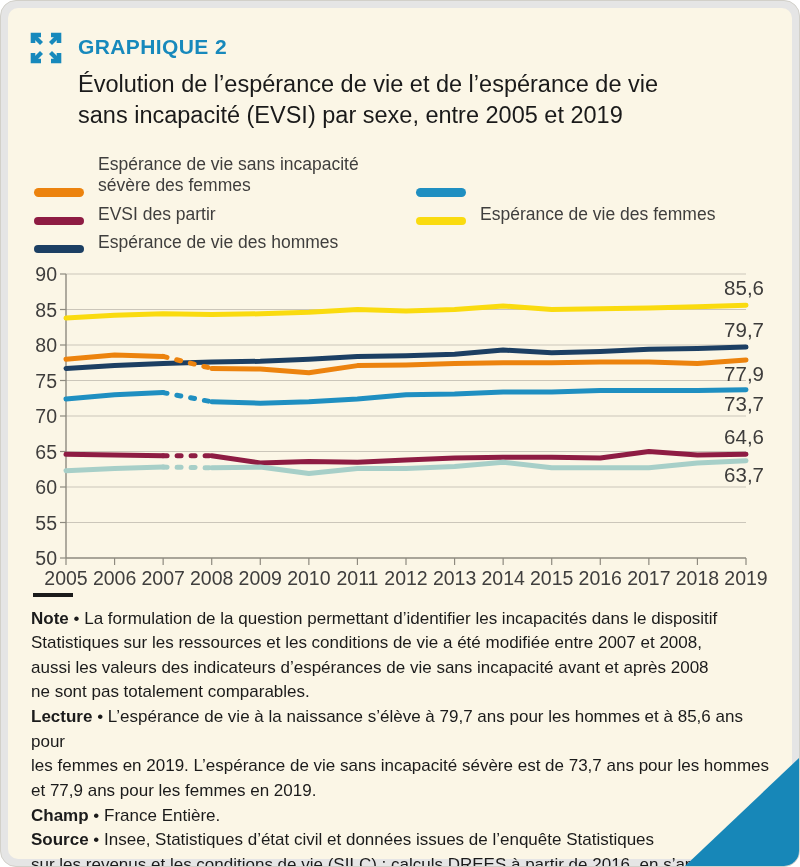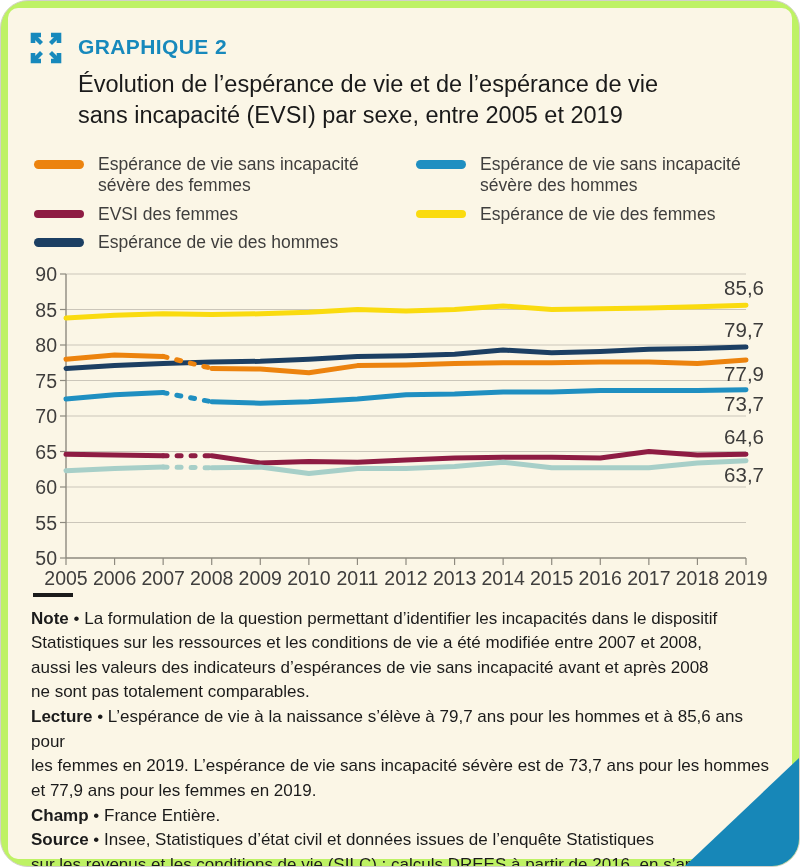--- a/index.html
+++ b/index.html
@@ -1,25 +1,25 @@
 <!DOCTYPE html>
 <html lang="fr"><head>
 <meta charset="utf-8">
 <style>
   html,body{margin:0;padding:0;background:#ffffff;font-family:"Liberation Sans",sans-serif;}
   .card{
     position:relative;width:800px;height:867px;box-sizing:border-box;
-    background:#bef264;border:1px solid #d2d0c9;border-radius:28px;overflow:hidden;
+    background:#e5e5e5;border:1px solid #d2d0c9;border-radius:16px;overflow:hidden;
   }
   .cream{position:absolute;top:7px;left:7px;right:7px;bottom:7px;background:#FBF6E6;border-radius:10px;}
   .expand-icon{position:absolute;left:28px;top:30px;width:34px;height:34px;}
   .kicker{position:absolute;left:77px;top:34px;font-size:21px;font-weight:600;color:#1789BC;letter-spacing:.4px;}
   .title{position:absolute;left:77px;top:68px;width:700px;font-size:23.5px;line-height:1.3;font-weight:400;color:#1A1A1A;white-space:pre-line;}
   .legend{position:absolute;left:33px;top:153px;width:745px;display:grid;grid-template-columns:382px 1fr;column-gap:0;row-gap:7px;}
-  .legend-item{display:flex;align-items:flex-start;}
+  .legend-item{display:flex;align-items:flex-end;}
   .legend-swatch{flex:0 0 50px;height:8.5px;border-radius:4.5px;margin-top:6px;margin-right:14px;}
   .legend-label{font-size:17.5px;line-height:1.22;color:#3F3E3D;}
   .chart-wrap{position:absolute;left:0;top:260px;width:800px;height:335px;}
   .notes{position:absolute;left:30px;top:592px;width:742px;color:#1B1B1B;}
   .notes-rule{width:40px;height:3.5px;background:#1b1b1b;margin:0 0 10px 2px;}
   .note-p{margin:0;font-size:17px;line-height:1.45;white-space:pre-line;}
   .note-p b{font-weight:700;}
   .corner-triangle{
     position:absolute;right:0;bottom:0;width:114px;height:108px;background:#1787B8;
     clip-path:polygon(100% 0,100% 100%,0 100%);
@@ -50,25 +50,24 @@
   <div class="title">Évolution de l’espérance de vie et de l’espérance de vie
 sans incapacité (EVSI) par sexe, entre 2005 et 2019</div>
 
   <div class="legend" id="legend">
       <div class="legend-item">
         <span class="legend-swatch" style="background: rgb(236, 131, 14);"></span>
         <span class="legend-label">Espérance de vie sans incapacité sévère des femmes</span>
       </div>
       <div class="legend-item">
         <span class="legend-swatch" style="background: rgb(31, 143, 193);"></span>
-        <span class="legend-label">Espérance de vie sans incapacité sévère des hommes</span>
       </div>
       <div class="legend-item">
         <span class="legend-swatch" style="background: rgb(142, 28, 67);"></span>
-        <span class="legend-label">EVSI des femmes</span>
+        <span class="legend-label">EVSI des partir</span>
       </div>
       <div class="legend-item">
         <span class="legend-swatch" style="background: rgb(250, 219, 15);"></span>
         <span class="legend-label">Espérance de vie des femmes</span>
       </div>
       <div class="legend-item">
         <span class="legend-swatch" style="background: rgb(28, 63, 99);"></span>
         <span class="legend-label">Espérance de vie des hommes</span>
       </div>
     </div>

